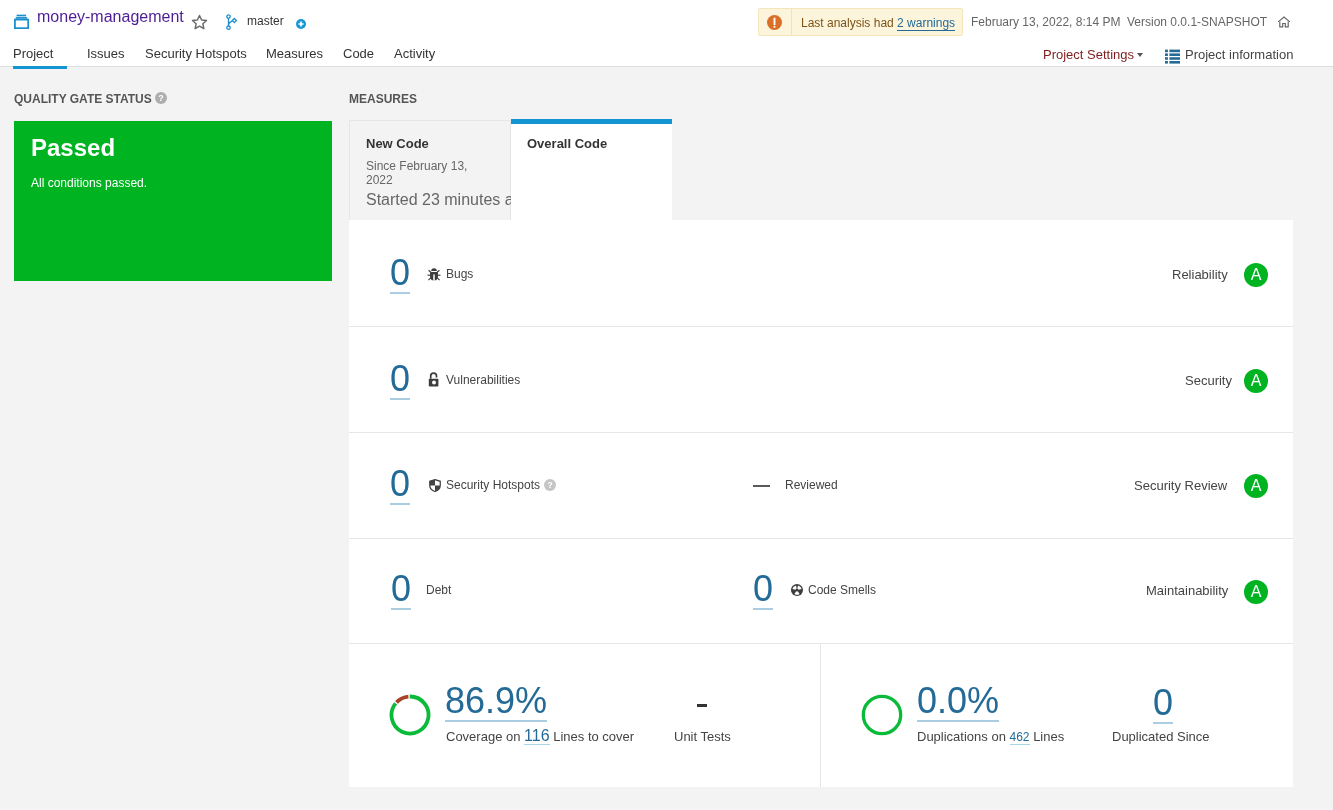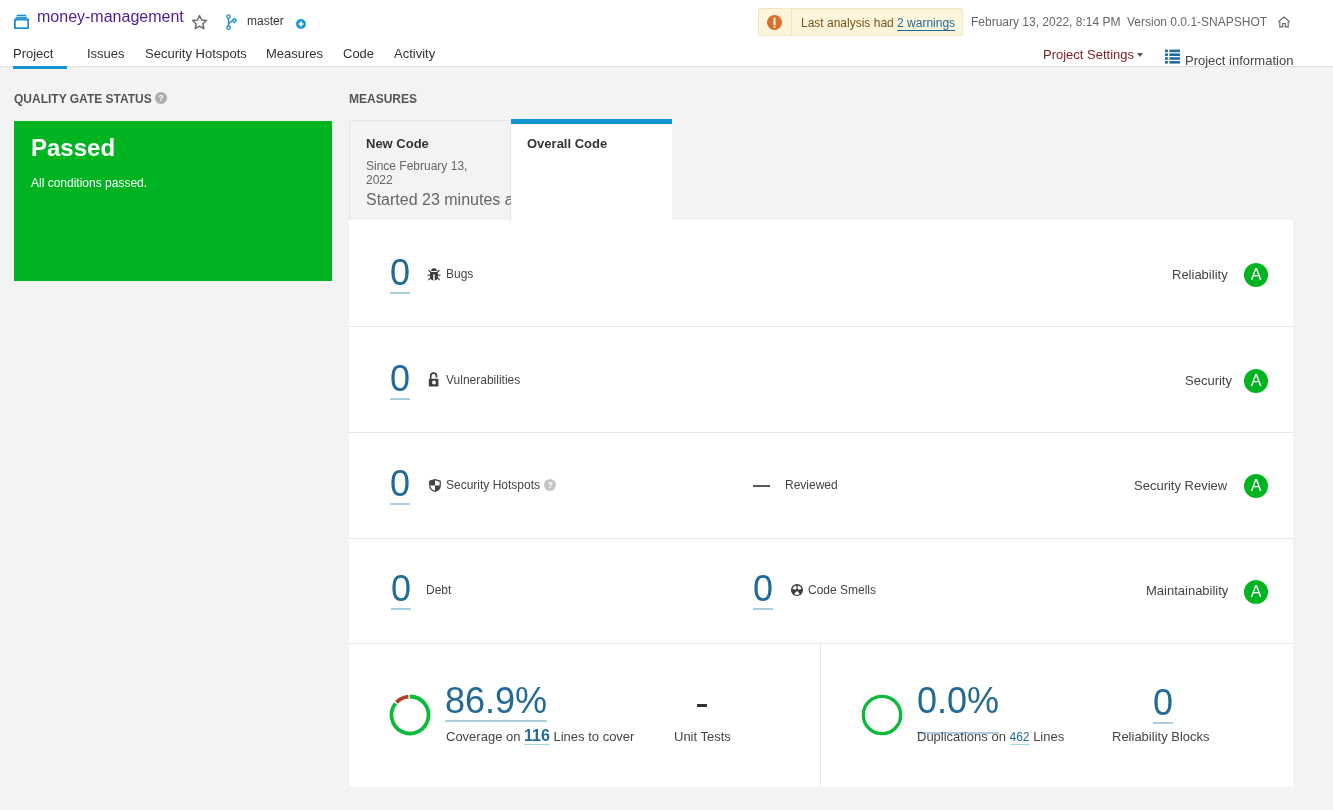--- a/index.html
+++ b/index.html
@@ -6,21 +6,21 @@
 html,body { width: 1333px; height: 810px; }
 body {
   font-family: "Liberation Sans", sans-serif;
   background: #f3f3f3;
   position: relative;
   overflow: hidden;
   color: #444;
 }
 .abs { position: absolute; }
 .hdr { position: absolute; left: 0; top: 0; width: 1333px; height: 67px; background: #fff; border-bottom: 1px solid #ddd; }
-.blue { color: #236a97; margin-top: 6px; }
+.blue { color: #236a97; }
 .bignum { font-size: 36px; line-height: 36px; color: #236a97; padding-bottom: 1px; border-bottom: 2px solid #abcde1; }
 .lbl { font-size: 12px; color: #444; }
 .lbl13 { font-size: 13px; color: #444; }
 .rating { width: 24px; height: 24px; border-radius: 50%; background: #00b321; color: #fff; font-size: 16px; text-align: center; line-height: 24px; }
 .seph { position: absolute; left: 0; right: 0; height: 1px; background: #e6e6e6; }
 </style>
 </head>
 <body>
 
 <div class="hdr"></div>
@@ -189,23 +189,23 @@
 <div class="abs lbl13" style="left:1146px;top:583px;">Maintainability</div>
 <div class="abs rating" style="left:1244px;top:580px;">A</div>
 
 <svg class="abs" style="left:389px;top:694px" width="42" height="42" viewBox="0 0 42 42">
   <g fill="none" stroke-width="3.8" stroke-linecap="butt">
     <path d="M 20.68 2.50 A 18.5 18.5 0 1 1 6.62 9.36" stroke="#0abb3a"></path>
     <path d="M 7.47 8.38 A 18.5 18.5 0 0 1 19.39 2.57" stroke="#a8432a"></path>
   </g>
 </svg>
 <div class="abs bignum" style="left:445px;top:683px;padding-bottom:1px;">86.9%</div>
-<div class="abs lbl13" style="left:446px;top:729px;">Coverage on <span class="blue" style="font-size:16px;line-height:13px;border-bottom:1px solid #a8d5ea;font-weight:bold;">116</span> Lines to cover</div>
+<div class="abs lbl13" style="left:446px;top:729px;">Coverage on <span class="blue" style="font-size:16px;line-height:13px;border-bottom:1px solid #a8d5ea;">116</span> Lines to cover</div>
 <div class="abs" style="left:697px;top:704px;width:10px;height:3px;background:#333;"></div>
 <div class="abs lbl13" style="left:674px;top:729px;">Unit Tests</div>
 
 <svg class="abs" style="left:861px;top:694px" width="42" height="42" viewBox="0 0 42 42">
   <circle cx="21" cy="21" r="18.7" fill="none" stroke="#0abb3a" stroke-width="3.3"></circle>
 </svg>
-<div class="abs bignum" style="left:917px;top:683px;padding-bottom:13px;">0.0%</div>
+<div class="abs bignum" style="left:917px;top:683px;padding-bottom:1px;">0.0%</div>
 <div class="abs lbl13" style="left:917px;top:729px;">Duplications on <span class="blue" style="font-size:12px;line-height:13px;border-bottom:1px solid #a8d5ea;">462</span> Lines</div>
 <div class="abs bignum" style="left:1153px;top:685px;padding-bottom:1px;">0</div>
-<div class="abs lbl13" style="left:1112px;top:729px;">Reliability Blocks</div>
+<div class="abs lbl13" style="left:1112px;top:729px;">Duplicated Since</div>
 
 </body></html>

